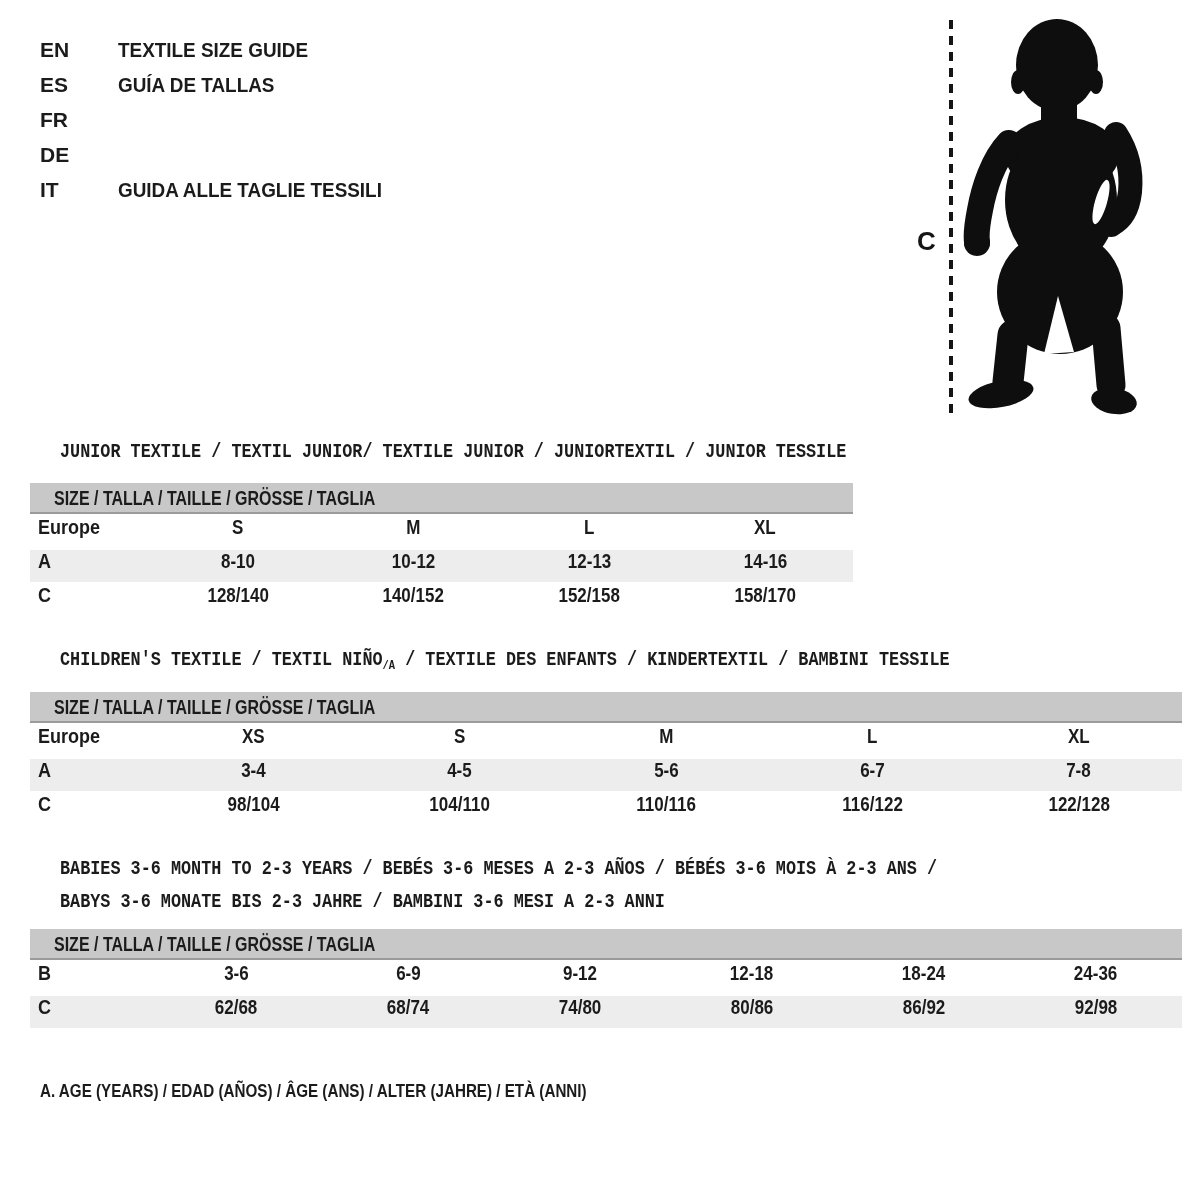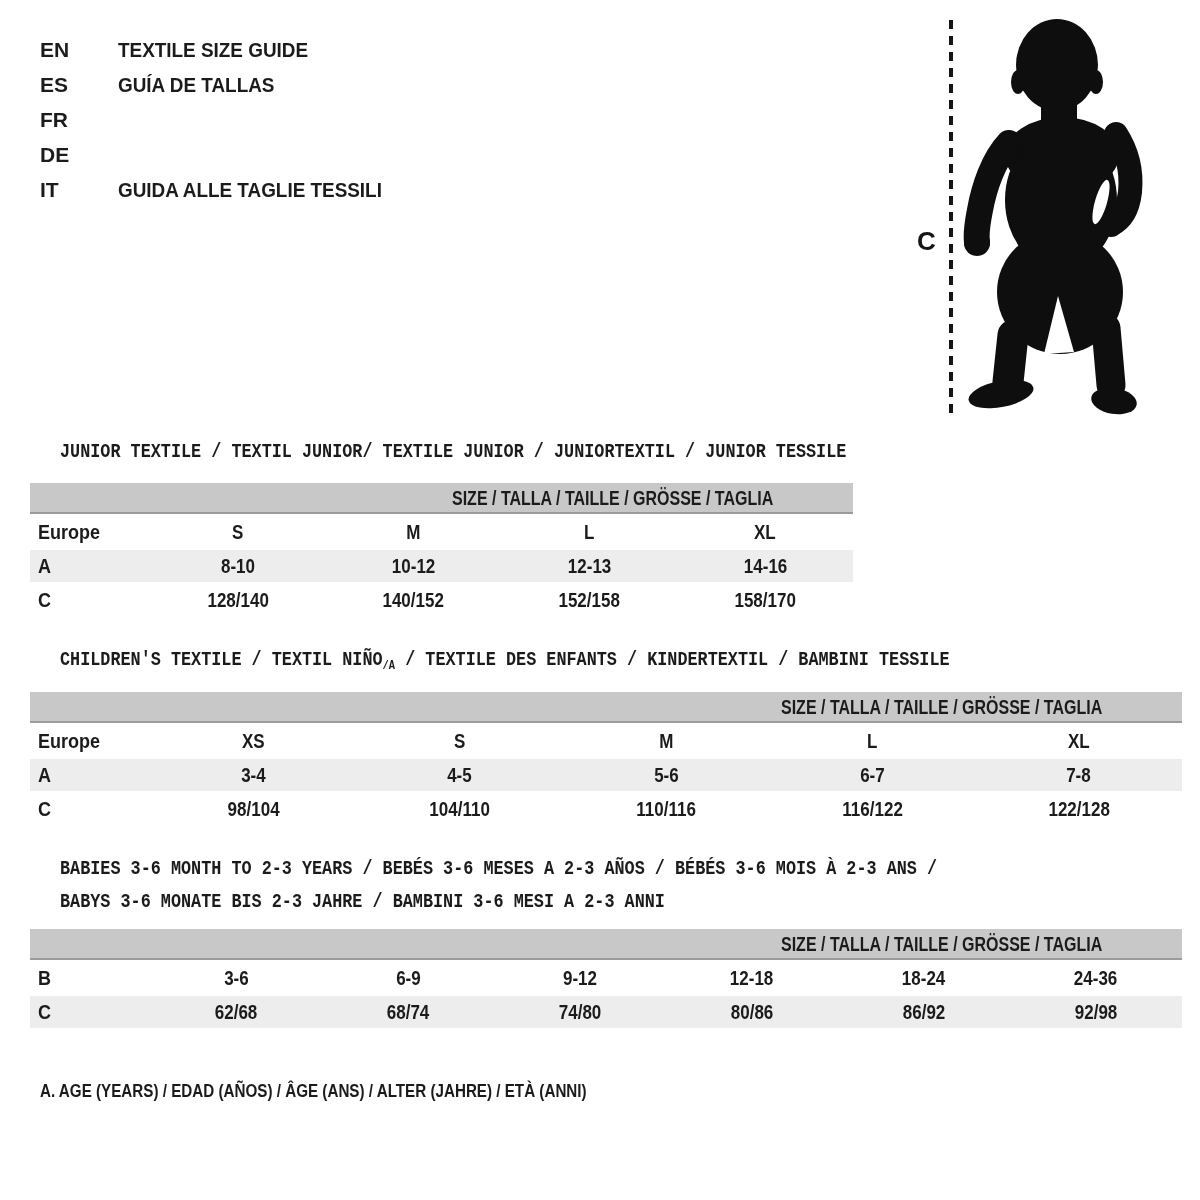--- a/index.html
+++ b/index.html
@@ -35,23 +35,23 @@
 
   
   .sizetable{position:absolute;left:30px;}
   #junior-table{top:483px;width:823px;}
   #children-table{top:692px;width:1152px;}
   #babies-table{top:929px;width:1152px;}
   .thead{
     height:31px;line-height:31px;
     background:var(--header-bar,#c8c8c8);
     border-bottom:2px solid var(--header-bar-edge,#9b9b9b);
-    padding-left:8px;font-size:20px;font-weight:bold;box-sizing:border-box;text-align:right;
+    padding-left:24px;font-size:20px;font-weight:bold;box-sizing:border-box;
   }
-  .trow{display:flex;align-items:center;height:32px;margin-top:2px;font-size:20px;font-weight:bold;}
+  .trow{display:flex;height:32px;margin-top:2px;font-size:20px;font-weight:bold;}
   .trow.shade{background:var(--row-shade,#ededed);}
   .tlabel{width:120px;padding-left:8px;box-sizing:border-box;}
   .tcell{flex:1;text-align:center;}
 
   
   .legend{position:absolute;left:40px;top:1074px;}
   .legend-line{height:33px;line-height:33px;font-size:19px;font-weight:bold;text-align:right;}
 </style>
 </head>
 <body>

